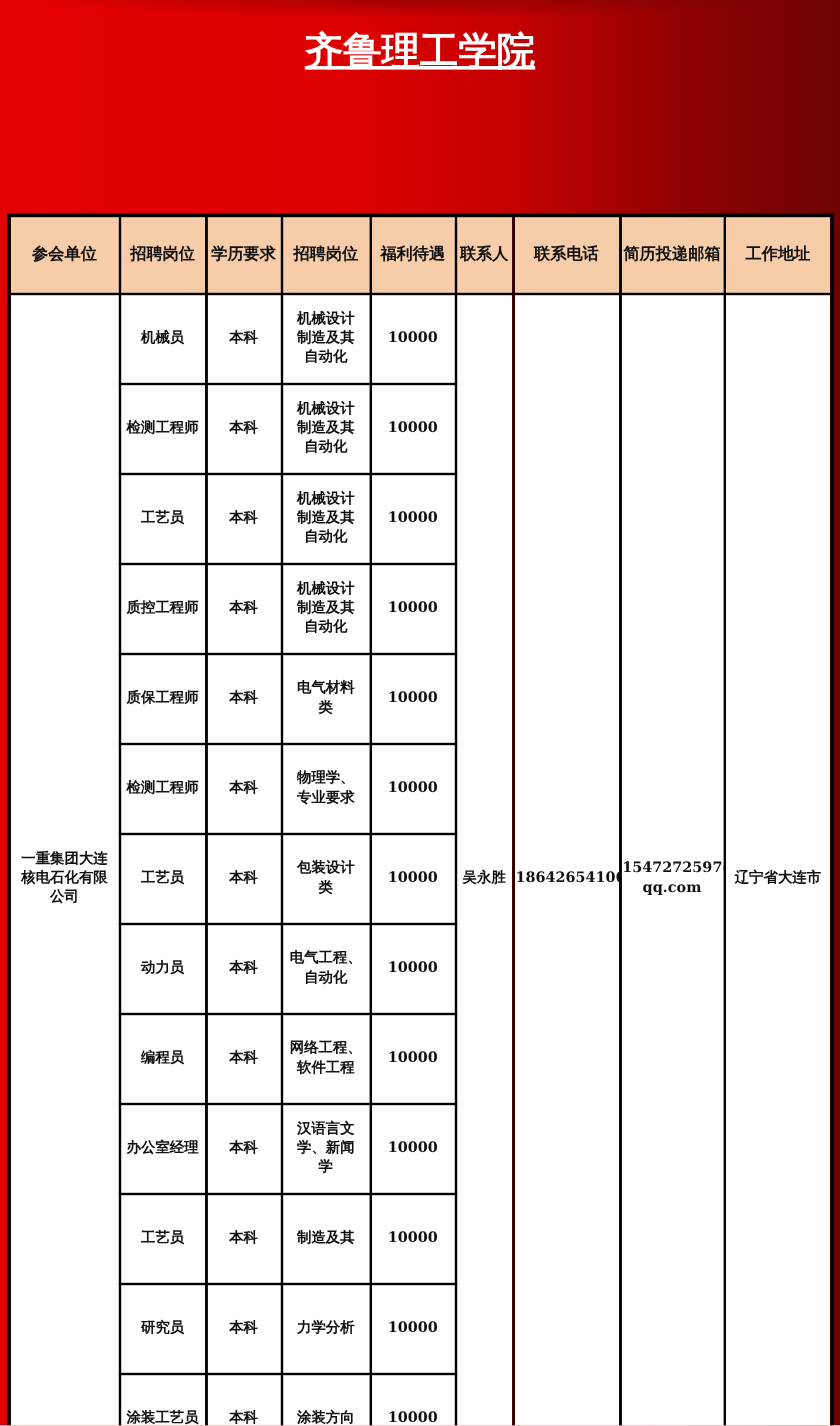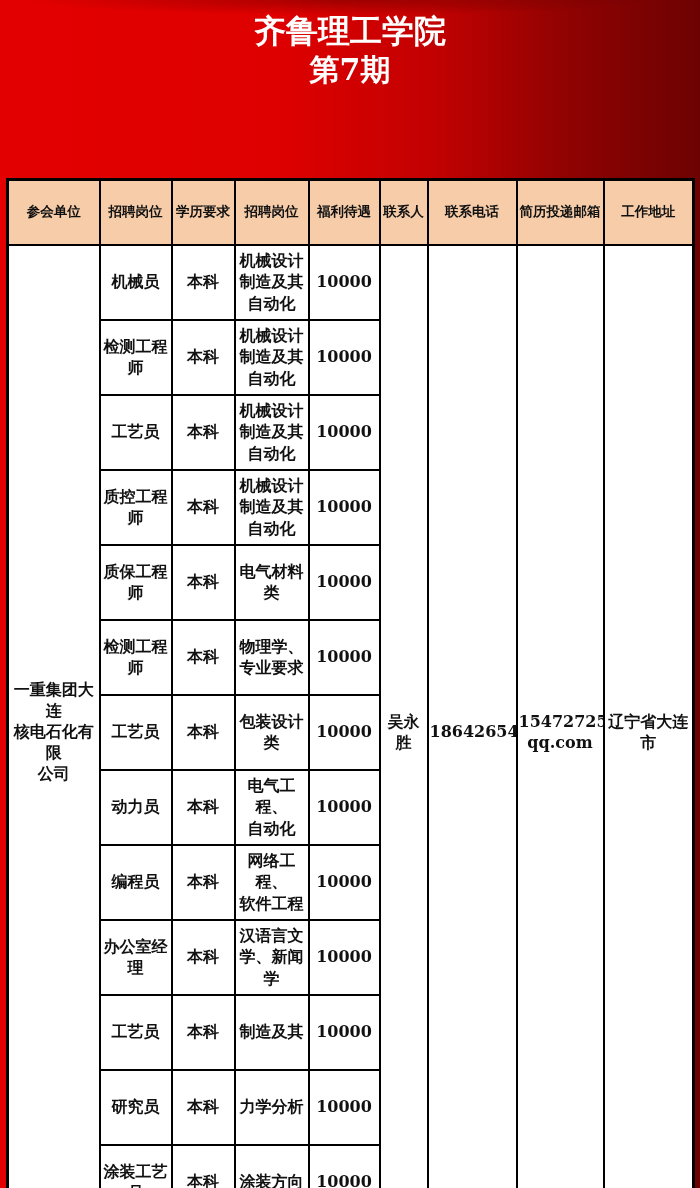--- a/index.html
+++ b/index.html
@@ -11,23 +11,24 @@
   .page {
     width: 700px;
     height: 1188px;
     overflow: hidden;
     background:
       radial-gradient(ellipse 420px 20px at 340px 0px, rgba(40,0,0,0.30), rgba(40,0,0,0) 75%),
       linear-gradient(90deg, #e30000 0%, #de0000 40%, #c20101 62%, #8e0202 82%, #6d0202 100%);
   }
   .banner {
     height: 130px;
-    padding-top: 12px;
+    padding-top: 23px;
     text-align: center;
     color: #ffffff;
+    text-decoration: underline;
   }
   .banner .line1 { font-size: 32px; line-height: 39px; }
   .banner .line2 { font-size: 30px; line-height: 39px; }
   .banner .line3 { font-size: 30px; line-height: 37px; }
   table.jobs {
     border-collapse: collapse;
     table-layout: fixed;
     width: 686px;
     margin-left: 6px;
     border: 3px solid #000;
@@ -43,35 +44,34 @@
     overflow: hidden;
     padding: 0 1px;
   }
   table.jobs th {
     background: #f7cda9;
     height: 65px;
     font-size: 13.5px;
   }
   table.jobs td {
     background: #ffffff;
-    font-size: 16px;
+    font-size: 12px;
     line-height: 1.32;
   }
   table.jobs tbody tr { height: 75px; }
   td.phone-cell { font-size: 13px; white-space: nowrap; }
   td.email-cell { font-size: 13.5px; }
 </style>
 </head>
 <body>
 
 <div class="page">
 
   <div class="banner">
     <div class="line1">齐鲁理工学院</div>
-    <div class="line3">第7期</div>
   </div>
 
   <table class="jobs">
     <colgroup>
       <col style="width:92px">
         <col style="width:72px">
         <col style="width:63px">
       <col style="width:74px">
         <col style="width:71px">
         <col style="width:48px">

